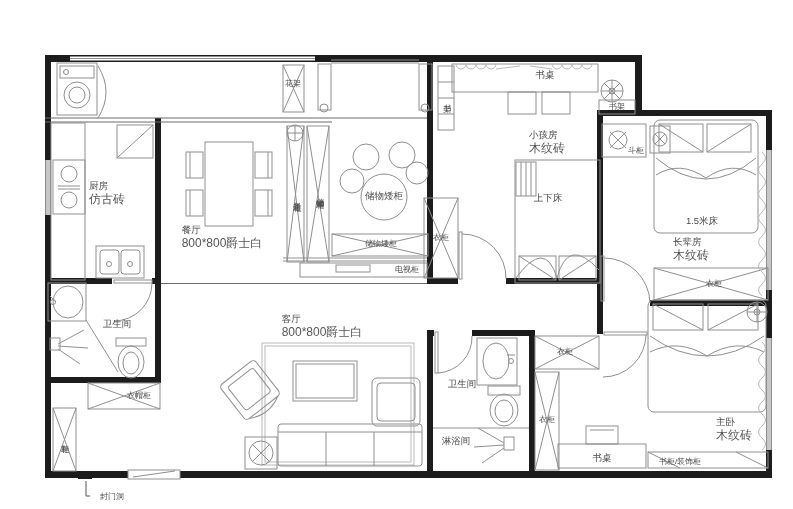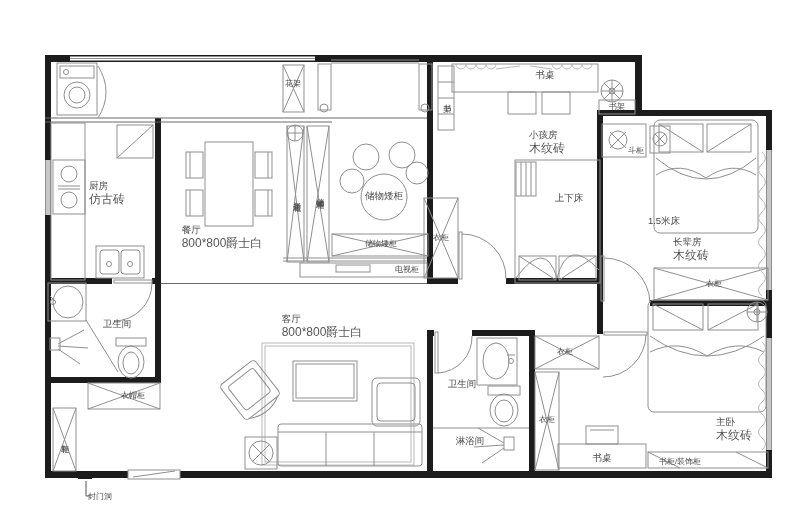--- a/index.html
+++ b/index.html
@@ -390,37 +390,37 @@
 <div class="lbl" style="left:691px;top:250px">
   <div>长辈房</div>
   <div class="sub">木纹砖</div>
 </div>
 <div class="lbl" style="left:734px;top:430px">
   <div>主卧</div>
   <div class="sub">木纹砖</div>
 </div>
 <div class="lbl" style="left:117px;top:324px">卫生间</div>
 <div class="lbl" style="left:462px;top:384px">卫生间</div>
-<div class="lbl" style="left:470px;top:441px">淋浴间</div>
+<div class="lbl" style="left:456px;top:441px">淋浴间</div>
 
 <div class="lbl sm" style="left:293px;top:84px">花架</div>
 <div class="lbl sm v" style="left:296px;top:197px">餐边柜</div>
 <div class="lbl sm v" style="left:319px;top:194px">储物矮柜</div>
 <div class="lbl" style="left:384px;top:196px">储物矮柜</div>
 <div class="lbl sm" style="left:381px;top:244px">储物矮柜</div>
 <div class="lbl sm" style="left:407px;top:270px">电视柜</div>
 <div class="lbl sm v" style="left:446px;top:98px">书架</div>
 <div class="lbl" style="left:545px;top:75px">书桌</div>
 <div class="lbl sm" style="left:617px;top:107px">书架</div>
 <div class="lbl sm" style="left:636px;top:151px">斗柜</div>
-<div class="lbl" style="left:569px;top:198px">上下床</div>
+<div class="lbl" style="left:548px;top:198px">上下床</div>
 <div class="lbl sm" style="left:441px;top:238px">衣柜</div>
-<div class="lbl" style="left:664px;top:221px">1.5米床</div>
+<div class="lbl" style="left:702px;top:221px">1.5米床</div>
 <div class="lbl sm" style="left:714px;top:284px">衣柜</div>
-<div class="lbl sm" style="left:133px;top:396px">衣帽柜</div>
+<div class="lbl sm" style="left:139px;top:396px">衣帽柜</div>
 <div class="lbl sm v" style="left:64px;top:439px">鞋柜</div>
 <div class="lbl sm" style="left:565px;top:352px">衣柜</div>
 <div class="lbl sm" style="left:547px;top:420px">衣柜</div>
 <div class="lbl" style="left:602px;top:458px">书桌</div>
 <div class="lbl sm" style="left:680px;top:462px">书柜/装饰柜</div>
-<div class="lbl sm" style="left:100px;top:497px">封门洞</div>
+<div class="lbl sm" style="left:112px;top:497px">封门洞</div>
 
 </div>
 
 </body></html>

